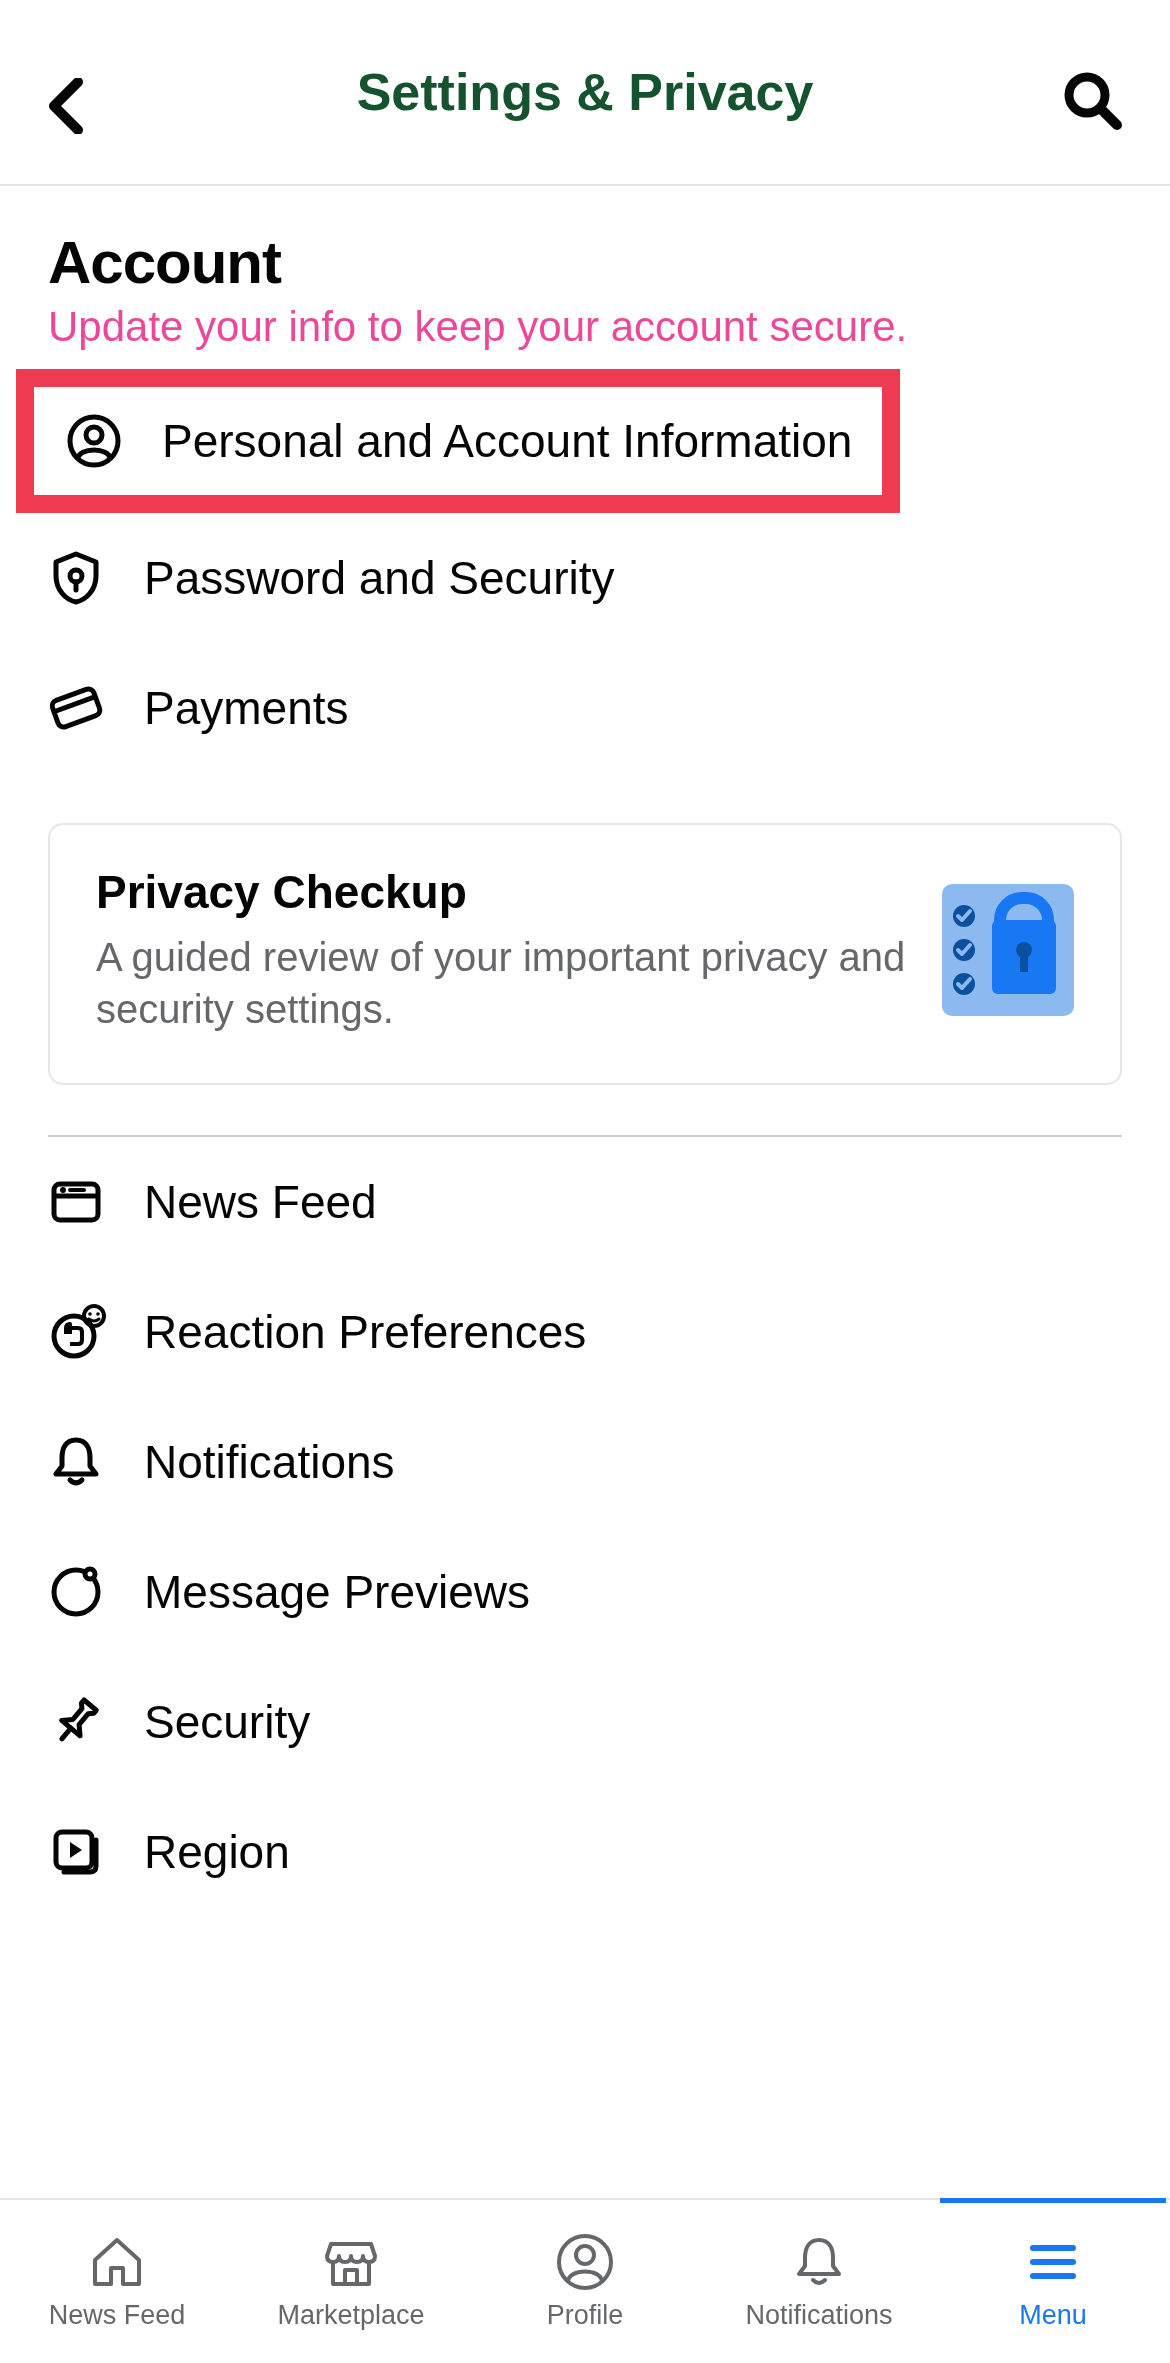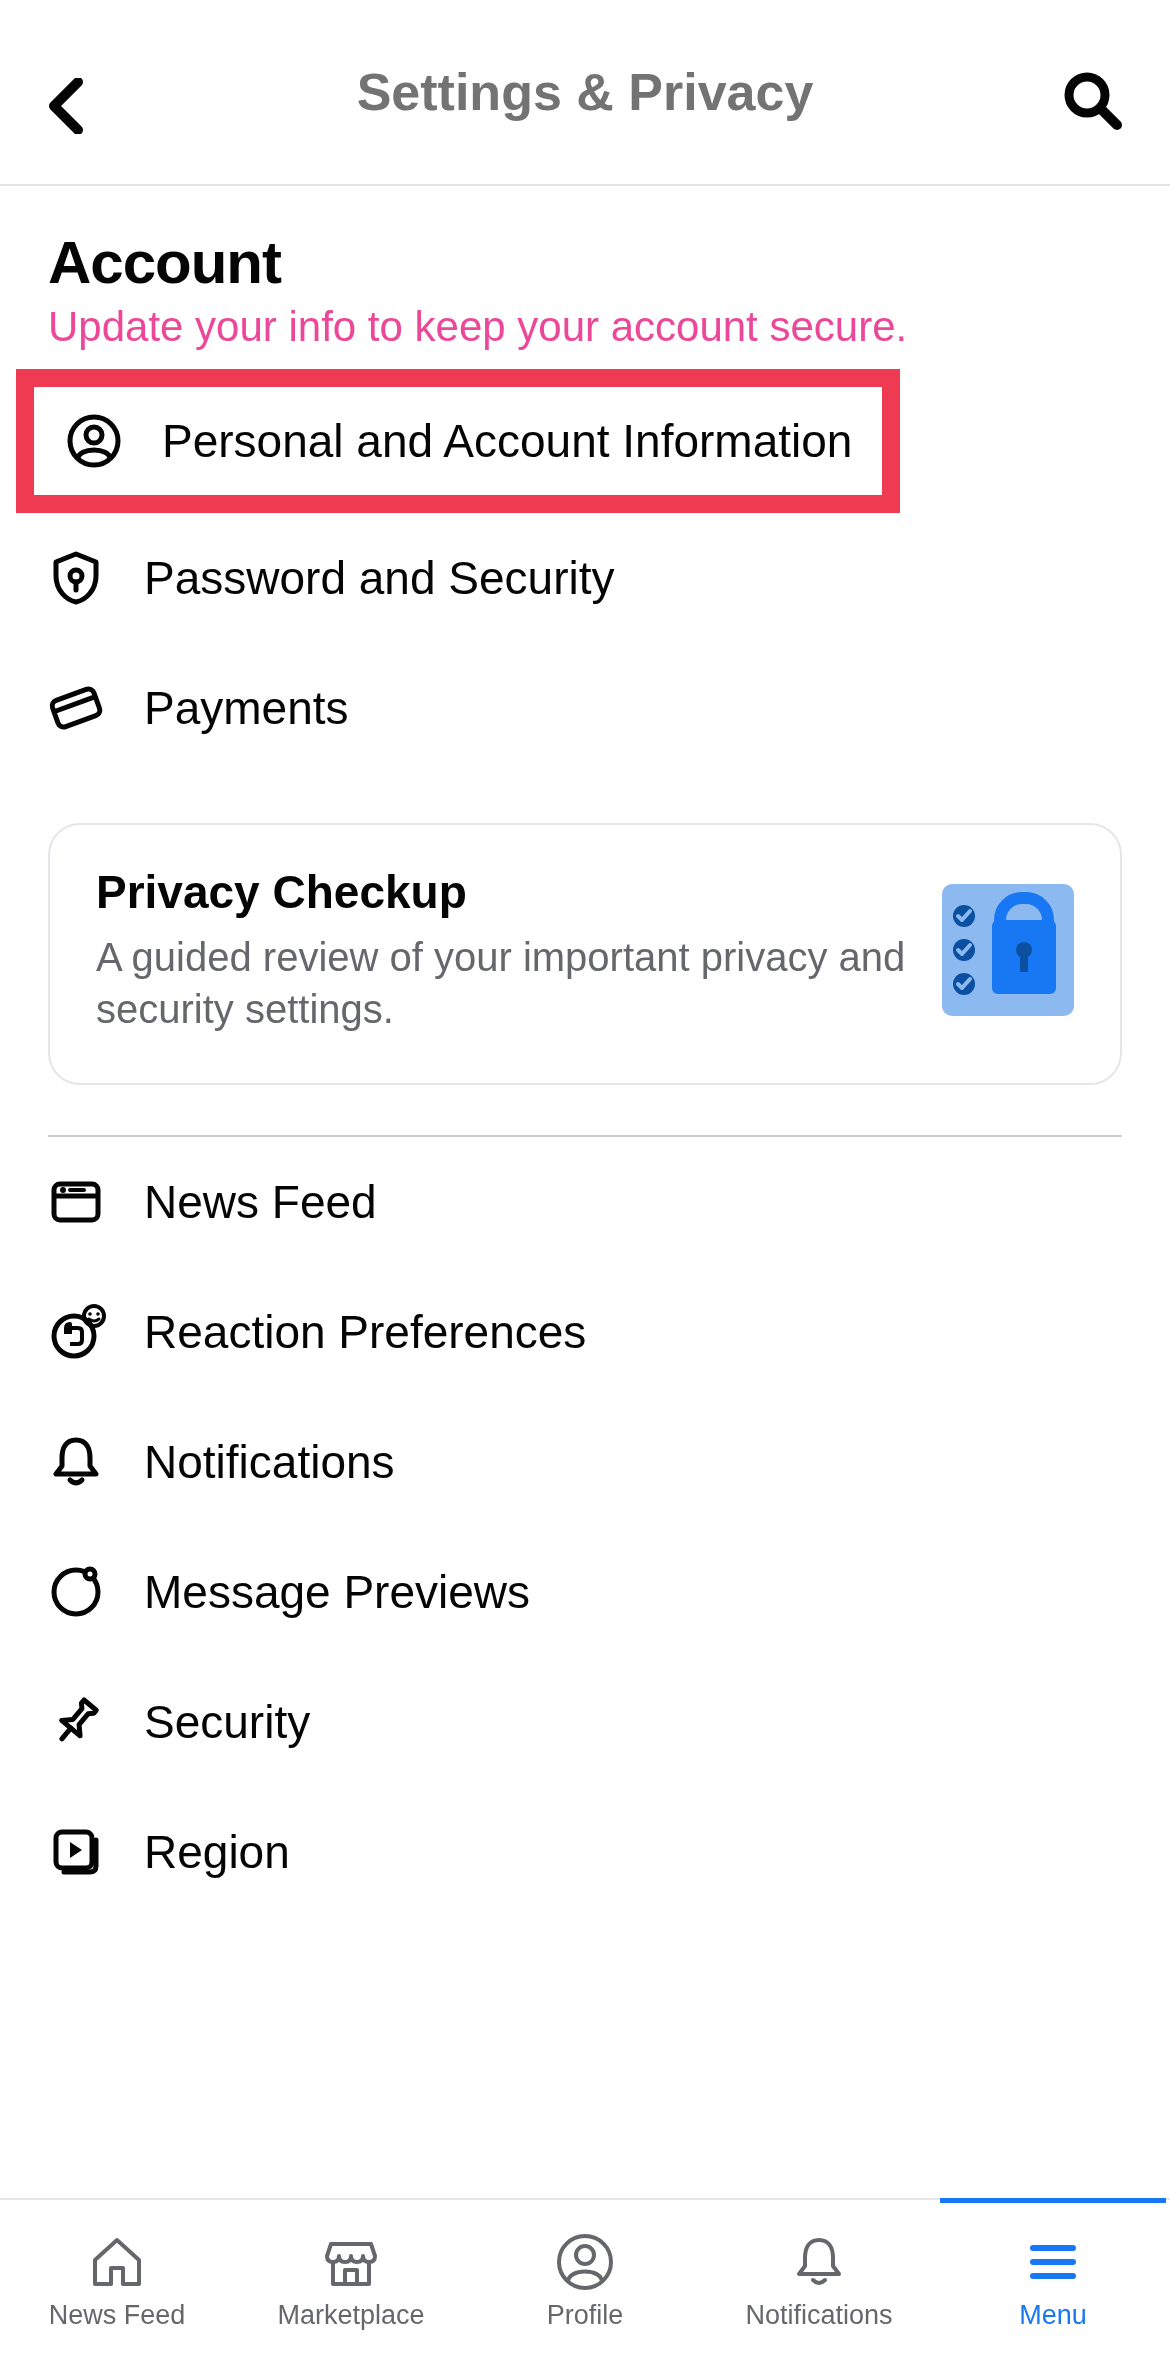--- a/index.html
+++ b/index.html
@@ -1,34 +1,34 @@
 <!DOCTYPE html>
 <html><head>
 <meta charset="utf-8">
 <style>
   * { box-sizing: border-box; padding:0; margin:0; -webkit-font-smoothing:antialiased; }
   html,body { width:1170px; height:2363px; font-family:-apple-system,"SF Pro Text","Helvetica Neue",Helvetica,Arial,sans-serif; background:#fff; color:#050505; }
   
   .header { position:relative; height:186px; border-bottom:2px solid #e5e5e5; display:flex; align-items:center; justify-content:center; }
   .header .back { position:absolute; left:48px; top:78px; }
   .header .search-btn { position:absolute; right:48px; top:70px; }
-  .header-title { font-size:52px; font-weight:700; color:#737373; }
+  .header-title { font-size:52px; font-weight:700; color:#14532d; }
   
   .main { padding:0 0 0 0; }
   .section-head { padding:42px 48px 10px 48px; }
   .section-title { font-size:60px; font-weight:800; letter-spacing:-1px; }
   .section-sub   { font-size:42px; color:#ec4899; padding-top:6px; }
   .row-wrap { padding-left:16px; padding-right:0; }
   .row { display:flex; align-items:center; height:130px; padding-left:32px; }
   .row .icon-cell { width:96px; display:flex; align-items:center; }
   .row .label { font-size:46px; font-weight:500; color:#050505; }
   .highlight-box { border:18px solid #ee3b51; margin-left:0; margin-right:270px; margin-top:8px; padding:10px 0 10px 16px; }
   .highlight-box .row{ padding-left:16px; height:auto; padding-top:16px; padding-bottom:16px;}
   
-  .card { margin:50px 48px 50px 48px; border:2px solid #e4e6ea; border-radius:32px; padding:40px 46px 48px 46px; display:flex; align-items:center; justify-content:space-between; }
+  .card { margin:50px 48px 50px 48px; border:2px solid #e4e6ea; border-radius:15px; padding:40px 46px 48px 46px; display:flex; align-items:center; justify-content:space-between; }
   .card-texts{ flex:1; padding-right:30px;}
   .card-title { font-size:46px; font-weight:600; }
   .card-sub   { font-size:40px; color:#65676b; padding-top:12px; line-height:1.3;}
   .card-art { width:132px; height:132px; background:#8cb9f0; border-radius:10px; display:flex; align-items:center; justify-content:center; position:relative;}
   .card-art svg { display:block;}
   .divider { height:2px; background:#c9ccd1; margin:0 48px; }
   
   .tabbar { position:fixed; bottom:0; left:0; width:1170px; height:165px; border-top:2px solid #e4e6ea; background:#fff; display:flex; }
   .tab { flex:1; display:flex; flex-direction:column; align-items:center; justify-content:center; font-size:27px; color:#65676b; position:relative;}
   .tab.active { color:#1877f2; }

